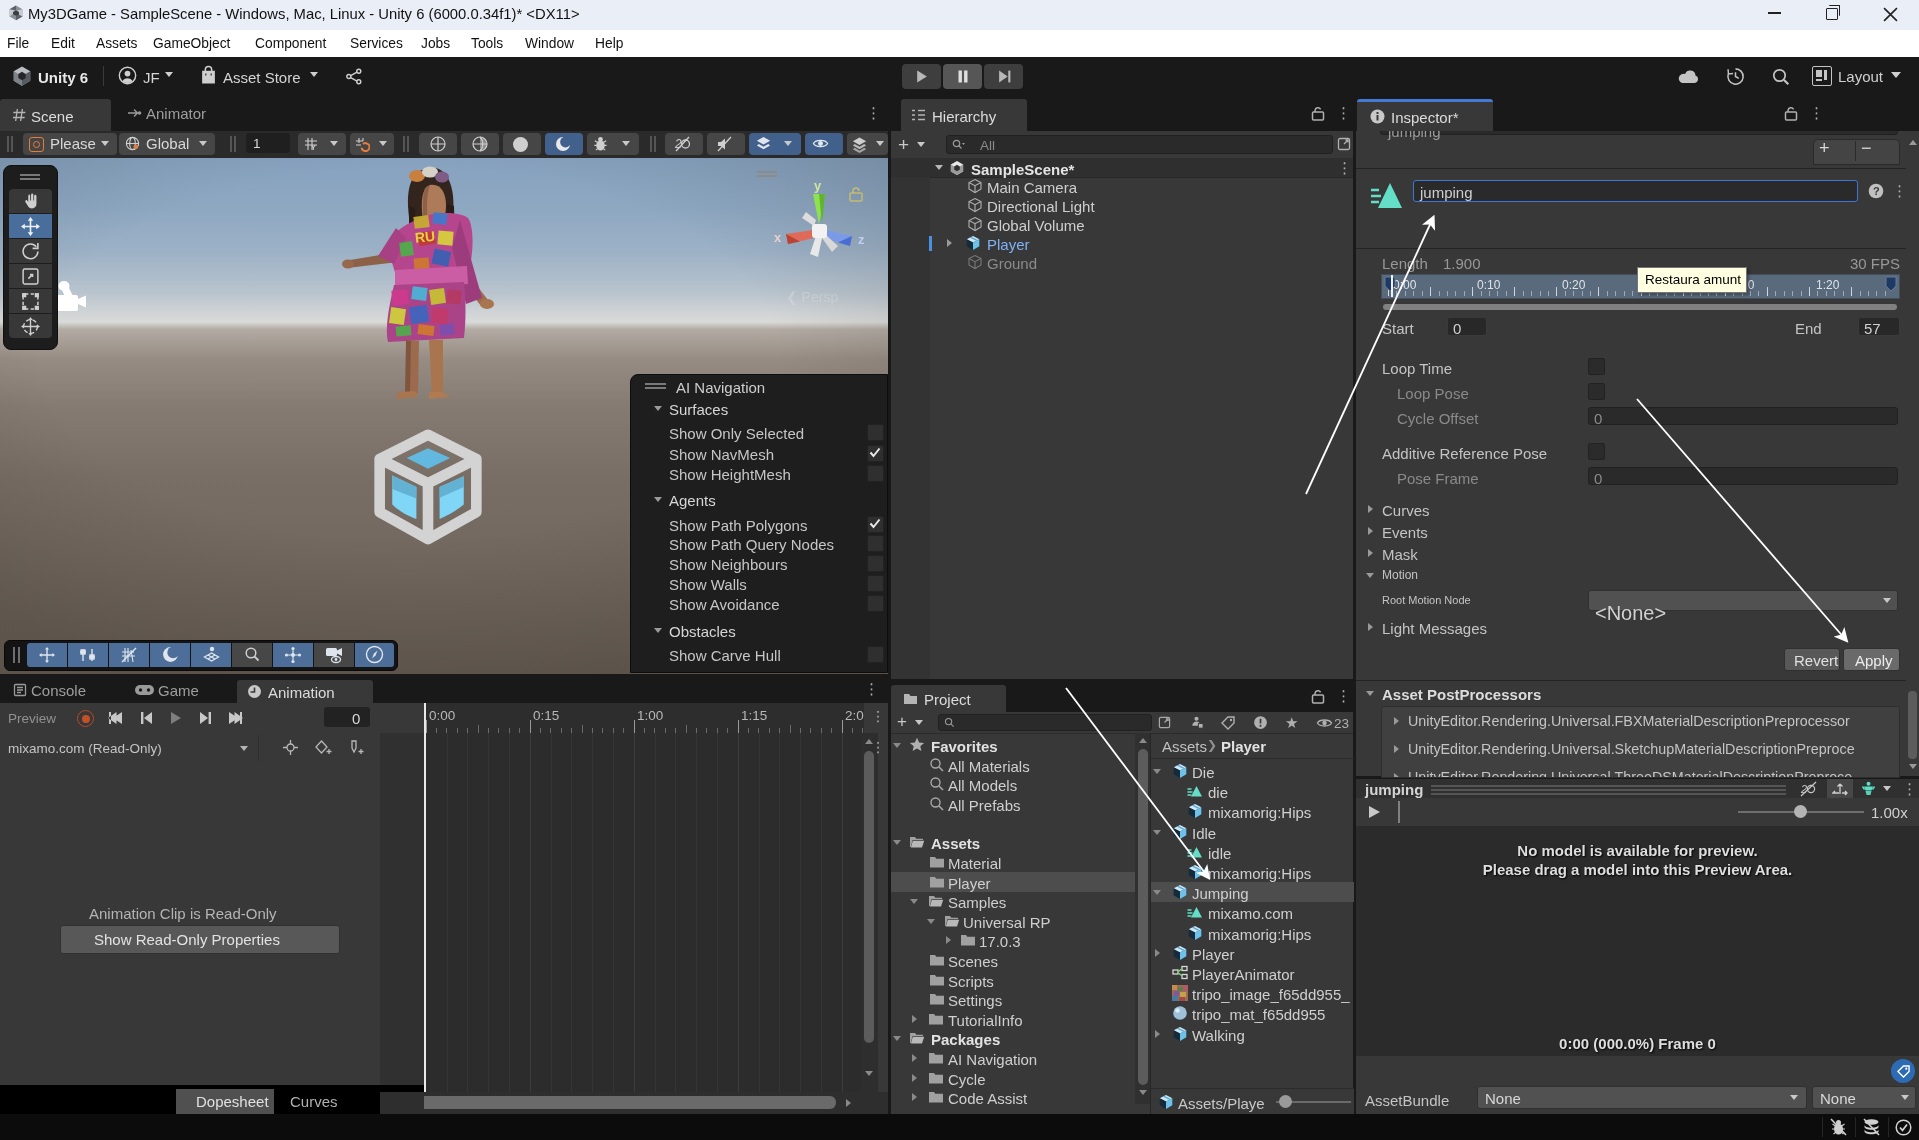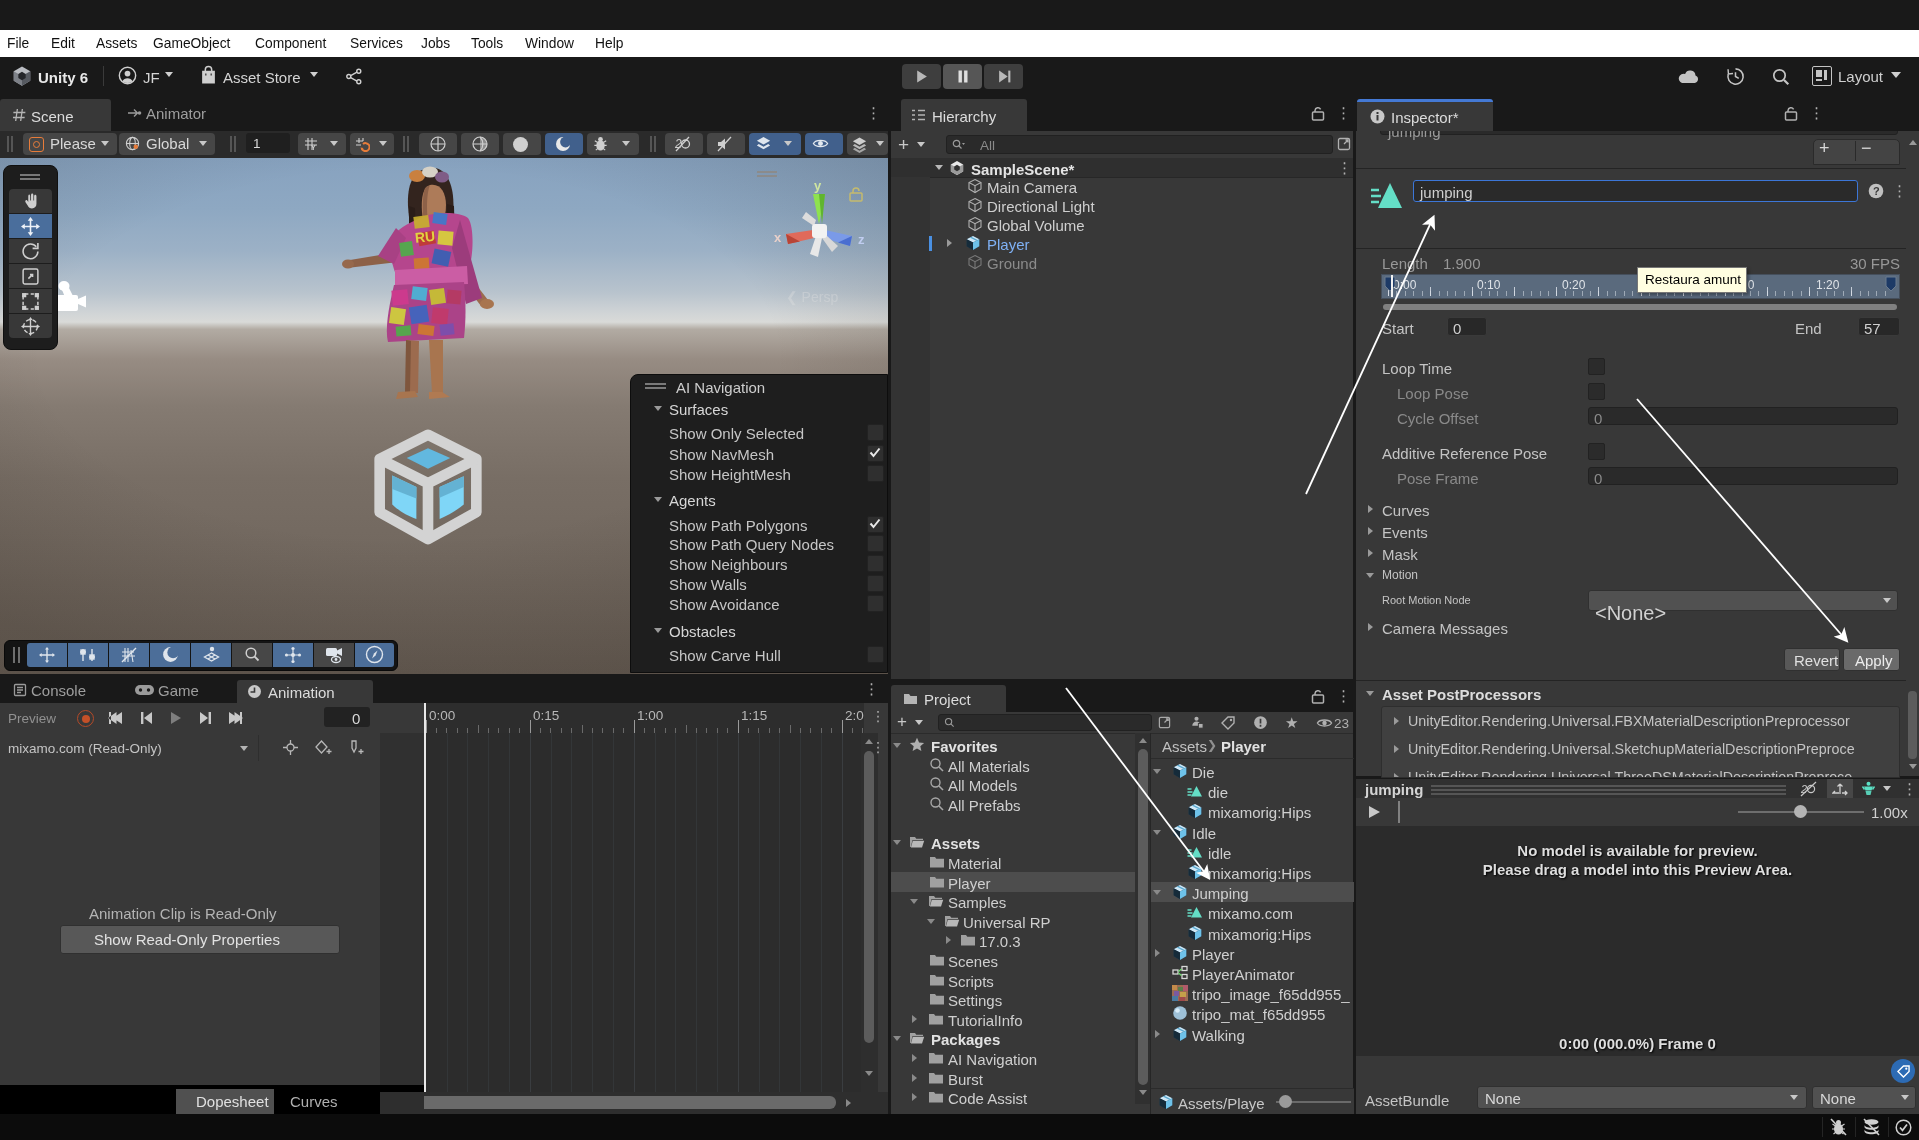--- a/index.html
+++ b/index.html
@@ -21,20 +21,35 @@
 .inp{position:absolute;background:#2a2a2a;border:1px solid #212121;border-radius:3px;color:#cdcdcd;}
 .hrow{left:0;width:462px;height:19px;}
 .hrow>span{position:absolute;top:2px;font-size:15px;color:#cfcfcf;}
 .ic{position:absolute;top:1px;width:16px;height:16px;}
 .trow{position:absolute;left:0;height:20px;width:100%;}
 
 </style>
 </head>
 <body>
 <div id="root">
+  <div id="titlebar">
+    <svg class="abs" style="left:7px;top:4px" width="18" height="18" viewBox="0 0 24 24">
+        <path fill="#8a8f98" d="M12 2l8.5 4.9v9.8L12 21.6 3.5 16.7V6.9z"></path>
+        <path fill="#5d626b" d="M12 2v7l-8.5-2.1zM12 9v12.6l8.5-4.9-4-5.2z"></path>
+        <path fill="#c8ccd2" d="M12 9l8.5-2.1v9.8l-4.2-2.5zM12 9l-8.5-2.1v9.8L7 14z"></path>
+        <path fill="#3a3e45" d="M12 8.2L8 10.5v3l4 2.3 4-2.3v-3z"></path>
+      </svg>
+    <span class="t">My3DGame - SampleScene - Windows, Mac, Linux - Unity 6 (6000.0.34f1)* &lt;DX11&gt;</span>
+    <span class="abs" style="left:1768px;top:12px;width:13px;height:1.6px;background:#222"></span>
+    <span class="abs" style="left:1826px;top:8px;width:10px;height:10px;border:1.6px solid #222;border-radius:1px"></span>
+    <span class="abs" style="left:1829px;top:5px;width:10px;height:10px;border:1.6px solid #222;border-radius:1px;border-bottom:none;border-left:none"></span>
+    <svg class="abs" style="left:1883px;top:7px" width="15" height="15" viewBox="0 0 14 14">
+        <path stroke="#222" stroke-width="1.5" d="M1 1l12 12M13 1L1 13"></path>
+      </svg>
+  </div>
   <div id="menubar">
     <span style="left:7px">File</span>
       <span style="left:51px">Edit</span>
       <span style="left:96px">Assets</span>
       <span style="left:153px">GameObject</span>
       <span style="left:255px">Component</span>
       <span style="left:350px">Services</span>
       <span style="left:421px">Jobs</span>
       <span style="left:471px">Tools</span>
       <span style="left:525px">Window</span>
@@ -918,21 +933,21 @@
           <svg width="16" height="16" viewBox="0 0 16 16" style="position: absolute; left: 37px; top: 2px;">
             <path fill="#a0a0a0" d="M1 3h5l1.3 1.8H15V13.5H1z"></path>
           </svg>
           <div class="" style="position: absolute; left: 57px; top: 3px; font-size: 15px; white-space: nowrap; color: rgb(207, 207, 207);">AI Navigation</div>
         </div>
         <div class="trow" style="top: 334.6px;">
           <div class="" style="position: absolute; left: 21px; top: 6px; width: 0px; height: 0px; border-left: 5px solid rgb(138, 138, 138); border-top: 4px solid transparent; border-bottom: 4px solid transparent;"></div>
           <svg width="16" height="16" viewBox="0 0 16 16" style="position: absolute; left: 37px; top: 2px;">
             <path fill="#a0a0a0" d="M1 3h5l1.3 1.8H15V13.5H1z"></path>
           </svg>
-          <div class="" style="position: absolute; left: 57px; top: 3px; font-size: 15px; white-space: nowrap; color: rgb(207, 207, 207);">Burst</div>
+          <div class="" style="position: absolute; left: 57px; top: 3px; font-size: 15px; white-space: nowrap; color: rgb(207, 207, 207);">Cycle</div>
         </div>
         <div class="trow" style="top: 354.2px;">
           <div class="" style="position: absolute; left: 21px; top: 6px; width: 0px; height: 0px; border-left: 5px solid rgb(138, 138, 138); border-top: 4px solid transparent; border-bottom: 4px solid transparent;"></div>
           <svg width="16" height="16" viewBox="0 0 16 16" style="position: absolute; left: 37px; top: 2px;">
             <path fill="#a0a0a0" d="M1 3h5l1.3 1.8H15V13.5H1z"></path>
           </svg>
           <div class="" style="position: absolute; left: 57px; top: 3px; font-size: 15px; white-space: nowrap; color: rgb(207, 207, 207);">Code Assist</div>
         </div>
       </div>
 
@@ -1199,21 +1214,21 @@
     <span class="abs" style="left:26px;top:428px;font-size:15px;color:#c4c4c4">Events</span>
     <span class="abs fold foldr" style="left:12px;top:453px;border-left-color:#9a9a9a"></span>
     <span class="abs" style="left:26px;top:450px;font-size:15px;color:#c4c4c4">Mask</span>
     <span class="abs fold foldd" style="left:10px;top:477px;border-top-color:#9a9a9a"></span>
     <span class="abs" style="left:26px;top:472px;font-size:12px;color:#c4c4c4">Motion</span>
     <span class="abs" style="left:26px;top:498px;font-size:11px;color:#c4c4c4">Root Motion Node</span>
     <span class="abs" style="left:232px;top:494px;width:308px;height:19px;background:#515151;border:1px solid #303030;border-radius:3px"></span>
     <span class="abs" style="left:239px;top:506px;font-size:20px;color:#d0d0d0">&lt;None&gt;</span>
     <span class="abs fold foldd" style="left:527px;top:502px;border-top-color:#c8c8c8"></span>
     <span class="abs fold foldr" style="left:12px;top:527px;border-left-color:#9a9a9a"></span>
-    <span class="abs" style="left:26px;top:524px;font-size:15px;color:#c4c4c4">Camera Messages</span>
+    <span class="abs" style="left:26px;top:524px;font-size:15px;color:#c4c4c4">Light Messages</span>
 
     <span class="abs" style="left:428px;top:552px;width:54px;height:21px;background:#585858;border:1px solid #303030;border-radius:3px"></span>
     <span class="abs" style="left:438px;top:556px;font-size:15px;color:#e0e0e0">Revert</span>
     <span class="abs" style="left:487px;top:552px;width:55px;height:21px;background:#6a6a6a;border:1px solid #303030;border-radius:3px"></span>
     <span class="abs" style="left:499px;top:556px;font-size:15px;color:#ececec">Apply</span>
     <div class="abs" style="left:0;top:584px;width:550px;height:1px;background:#242424"></div>
     <span class="abs fold foldd" style="left:10px;top:595px;border-top-color:#9a9a9a"></span>
     <span class="abs" style="left:26px;top:590px;font-size:15px;font-weight:bold;color:#dcdcdc">Asset PostProcessors</span>
     <div class="abs" style="left:25px;top:610px;width:517px;height:70px;background:#404040;border:1px solid #2e2e2e;border-radius:3px 3px 0 0;overflow:hidden">
       <span class="abs fold foldr" style="left:12px;top:10px;border-left-color:#9a9a9a"></span>

